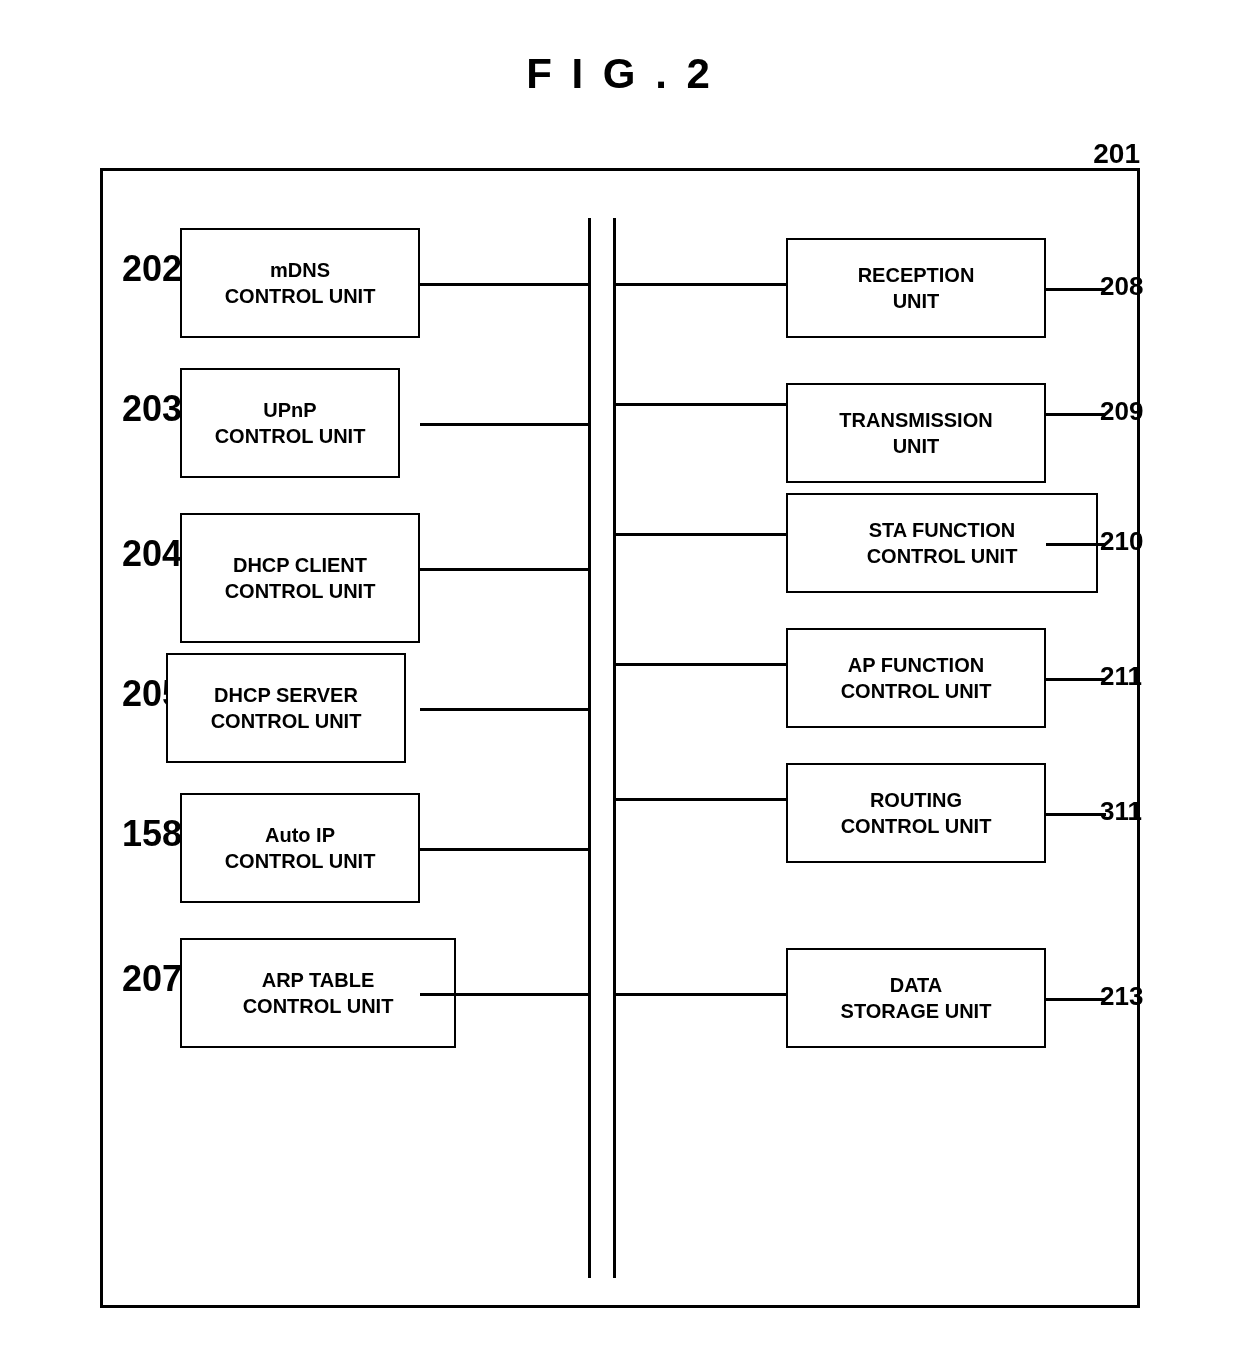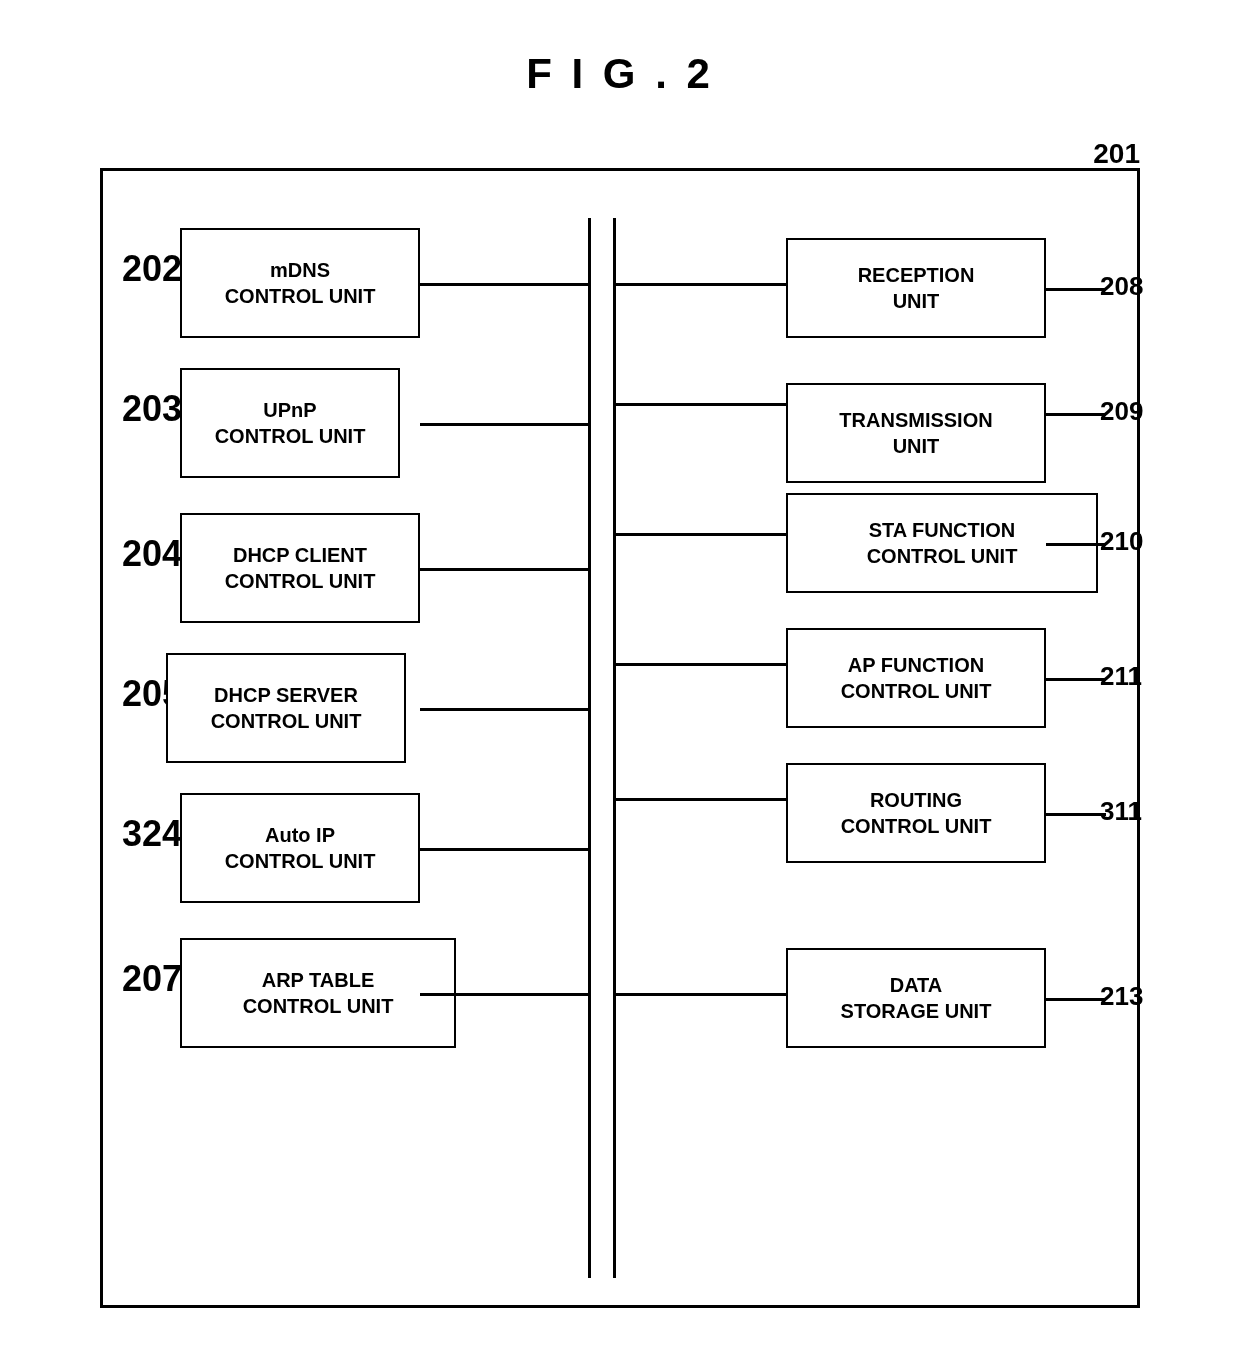--- a/index.html
+++ b/index.html
@@ -110,34 +110,34 @@
   <div class="h-line" style="left: 350px; top: 145px; width: 170px;"></div>
 
   <div class="ref-label" style="left: 52px; top: 250px;">203</div>
   <div class="box" style="left: 110px; top: 230px; width: 220px; height: 110px;">
     <span style="white-space: pre-line;">UPnP
 CONTROL UNIT</span>
   </div>
   <div class="h-line" style="left: 350px; top: 285px; width: 170px;"></div>
 
   <div class="ref-label" style="left: 52px; top: 395px;">204</div>
-  <div class="box" style="left: 110px; top: 375px; width: 240px; height: 110px;">
+  <div class="box" style="left: 110px; top: 375px; width: 240px; height: 130px;">
     <span style="white-space: pre-line;">DHCP CLIENT
 CONTROL UNIT</span>
   </div>
   <div class="h-line" style="left: 350px; top: 430px; width: 170px;"></div>
 
   <div class="ref-label" style="left: 52px; top: 535px;">205</div>
   <div class="box" style="left: 96px; top: 515px; width: 240px; height: 110px; text-align: center;">
     <span style="white-space: pre-line;">DHCP SERVER
 CONTROL UNIT</span>
   </div>
   <div class="h-line" style="left: 350px; top: 570px; width: 170px;"></div>
 
-  <div class="ref-label" style="left: 52px; top: 675px;">324</div>
+  <div class="ref-label" style="left: 52px; top: 675px;">158</div>
   <div class="box" style="left: 110px; top: 655px; width: 240px; height: 110px;">
     <span style="white-space: pre-line;">Auto IP
 CONTROL UNIT</span>
   </div>
   <div class="h-line" style="left: 350px; top: 710px; width: 170px;"></div>
 
   <div class="ref-label" style="left: 52px; top: 820px;">207</div>
   <div class="box" style="left: 110px; top: 800px; width: 276px; height: 110px;">
     <span style="white-space: pre-line;">ARP TABLE
 CONTROL UNIT</span>

